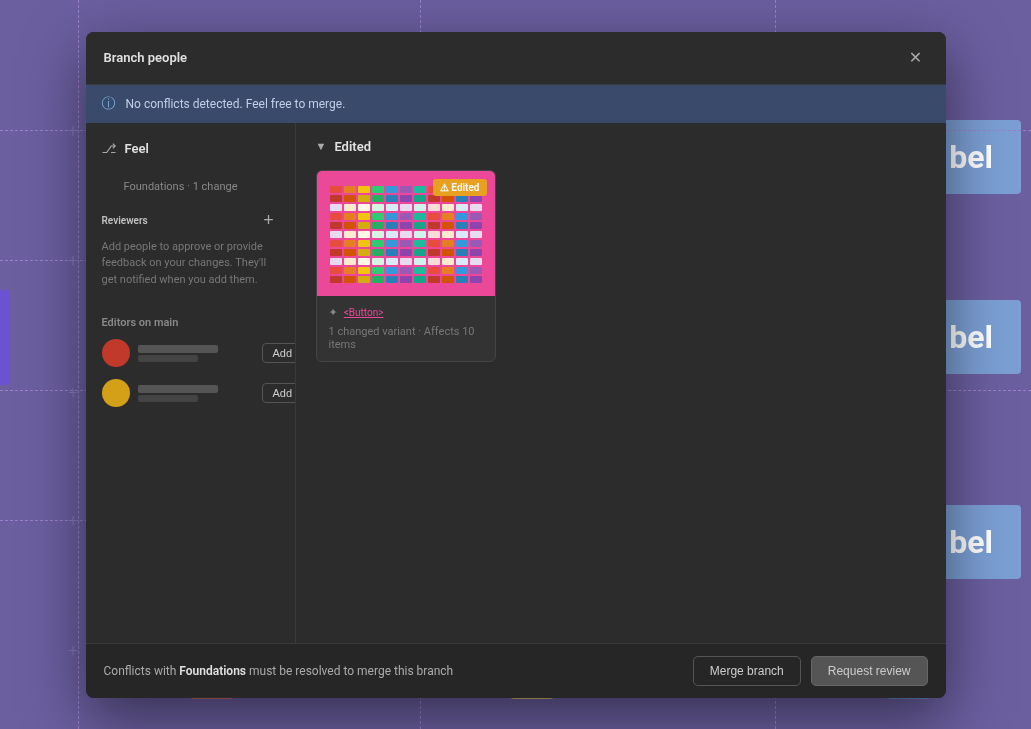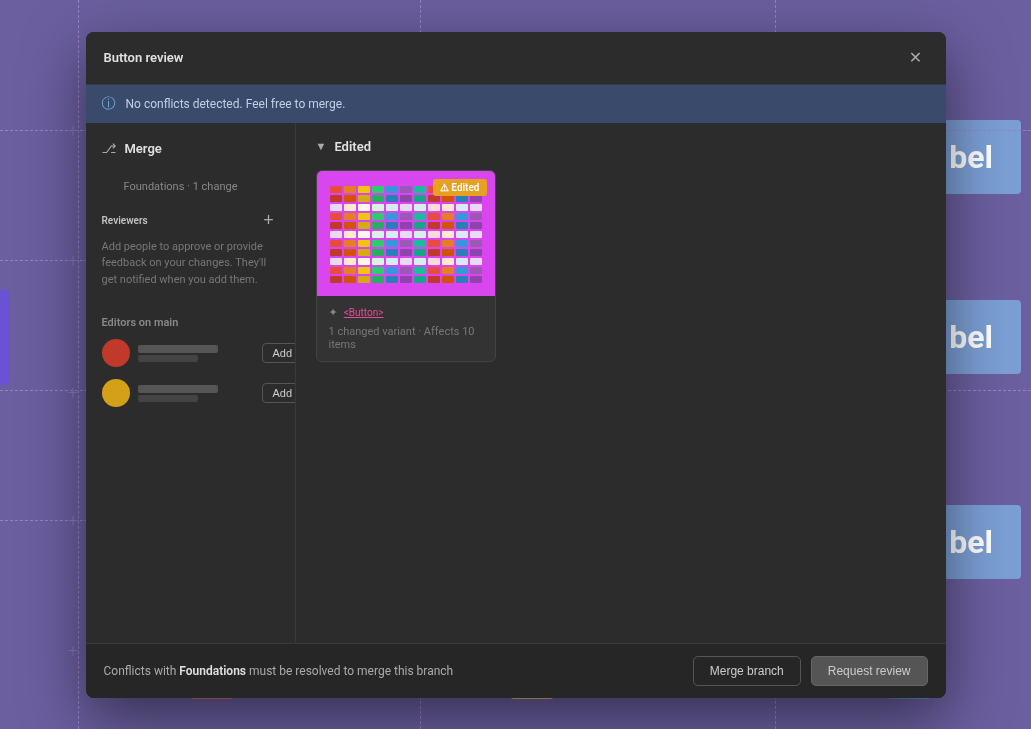--- a/index.html
+++ b/index.html
@@ -283,21 +283,21 @@
       width: 180px;
       border: 1px solid #444;
       border-radius: 6px;
       overflow: hidden;
       background: #333;
     }
 
     .card-preview {
       width: 100%;
       height: 125px;
-      background: #d946ef;
+      background: #ec4899;
       position: relative;
       display: flex;
       align-items: center;
       justify-content: center;
       overflow: hidden;
     }
 
     .edited-badge {
       position: absolute;
       top: 8px;
@@ -429,36 +429,36 @@
   <span class="crosshair" style="top:640px; left:412px;">+</span>
   <span class="crosshair" style="top:640px; left:767px;">+</span>
 
   <div style="position:absolute; left:0; top:290px; width:10px; height:95px; background:#6b52d4; border-radius:0 4px 4px 0;"></div>
 </div>
 
 <div class="modal-overlay">
   <div class="modal">
 
     <div class="modal-header">
-      <span class="modal-title">Button review</span>
+      <span class="modal-title">Branch people</span>
       <button class="close-btn">✕</button>
     </div>
 
     <div class="info-banner">
       <span class="info-icon">ⓘ</span>
       <span class="info-text">No conflicts detected. Feel free to merge.</span>
     </div>
 
     <div class="modal-body">
 
       <div class="left-panel">
 
         <div class="branch-header">
           <span class="branch-icon">⎇</span>
-          <span class="branch-name">Merge</span>
+          <span class="branch-name">Feel</span>
         </div>
         <div class="branch-meta">Foundations · 1 change</div>
 
         <div class="reviewers-header">
           <span class="reviewers-label">Reviewers</span>
           <button class="add-reviewer-btn">+</button>
         </div>
 
         <p class="reviewers-hint">Add people to approve or provide feedback on your changes. They'll get notified when you add them.</p>
 

